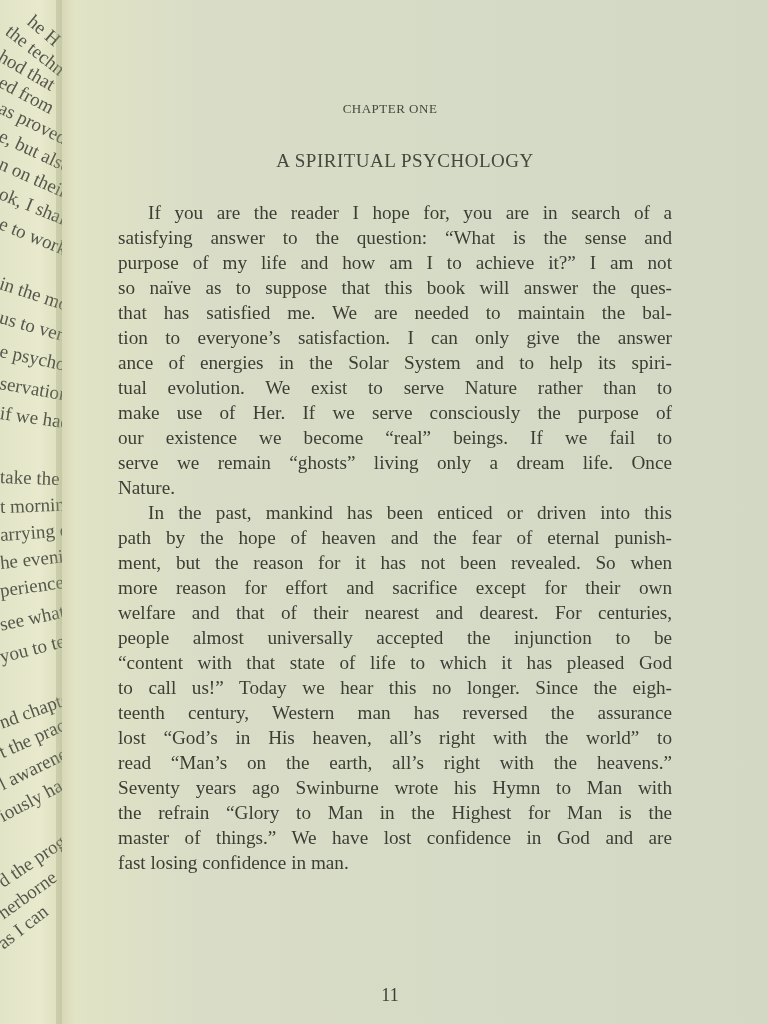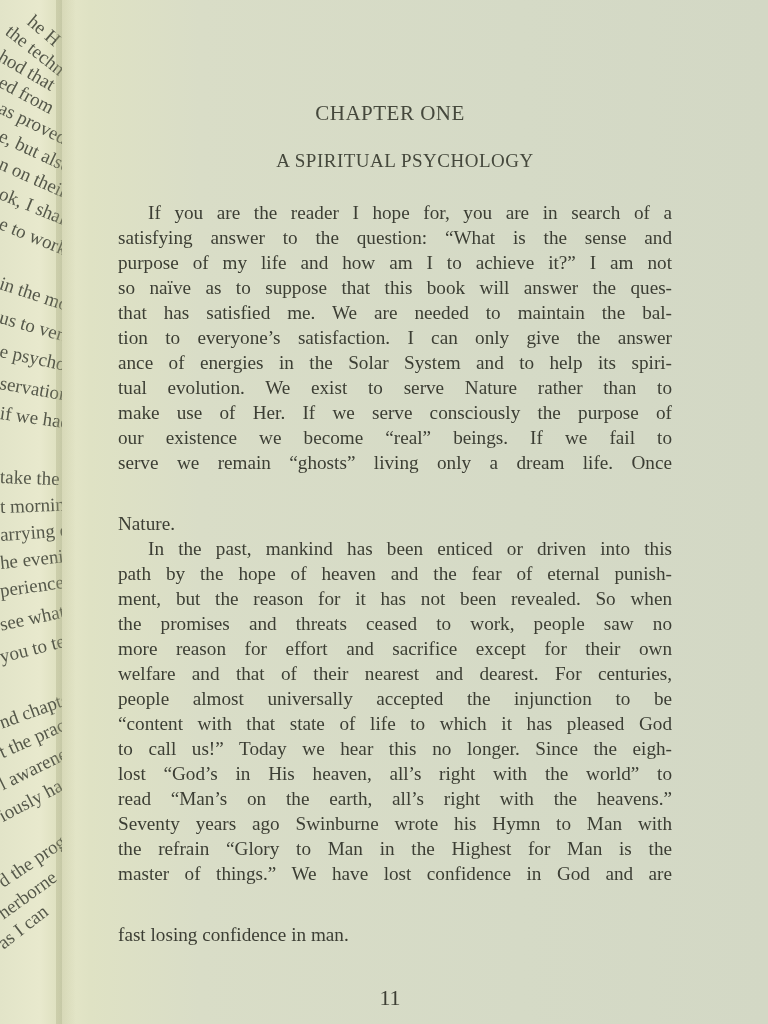--- a/index.html
+++ b/index.html
@@ -45,21 +45,21 @@
       width: 20px;
       height: 1024px;
       background: linear-gradient(90deg, rgba(170,172,130,0.35), rgba(230,232,200,0));
     }
     .chapter-label {
       position: absolute;
       left: 110px;
       width: 560px;
       top: 101px;
       text-align: center;
-      font-size: 21px;
+      font-size: 13px;
       letter-spacing: 0.5px;
       color: #45483c;
     }
     .chapter-title {
       position: absolute;
       left: 125px;
       width: 560px;
       top: 150px;
       text-align: center;
       font-size: 19px;
@@ -82,29 +82,28 @@
       text-align-last: justify;
       white-space: nowrap;
       height: 25px;
       font-family: Liberation Serif, serif;
     }
     .body-text .line.indent {
       padding-left: 30px;
     }
     .body-text .line.last {
       text-align-last: left;
-      margin-top: 36px;
     }
     .page-number {
       position: absolute;
       left: 340px;
       width: 100px;
       top: 985px;
       text-align: center;
-      font-size: 22px;
+      font-size: 18px;
       color: #3c3e34;
     }
   </style>
 </head>
 <body>
 
 <div class="page">
 
   <div class="left-page">
     <div id="left-fragments">
@@ -155,26 +154,26 @@
       <span class="line">tual evolution. We exist to serve Nature rather than to</span>
       <span class="line">make use of Her. If we serve consciously the purpose of</span>
       <span class="line">our existence we become “real” beings. If we fail to</span>
       <span class="line">serve we remain “ghosts” living only a dream life. Once</span>
       <span class="line last">Nature.</span>
     </div>
     <div class="paragraph">
       <span class="line indent">In the past, mankind has been enticed or driven into this</span>
       <span class="line">path by the hope of heaven and the fear of eternal punish-</span>
       <span class="line">ment, but the reason for it has not been revealed. So when</span>
-      <span class="line">the promises and threats ceased to work, people saw no</span>
       <span class="line">more reason for effort and sacrifice except for their own</span>
       <span class="line">welfare and that of their nearest and dearest. For centuries,</span>
       <span class="line">people almost universally accepted the injunction to be</span>
       <span class="line">“content with that state of life to which it has pleased God</span>
       <span class="line">to call us!” Today we hear this no longer. Since the eigh-</span>
+      <span class="line">teenth century, Western man has reversed the assurance</span>
       <span class="line">lost “God’s in His heaven, all’s right with the world” to</span>
       <span class="line">read “Man’s on the earth, all’s right with the heavens.”</span>
       <span class="line">Seventy years ago Swinburne wrote his Hymn to Man with</span>
       <span class="line">the refrain “Glory to Man in the Highest for Man is the</span>
       <span class="line">master of things.” We have lost confidence in God and are</span>
       <span class="line last">fast losing confidence in man.</span>
     </div>
   </div>
 
   <div class="page-number">11</div>

